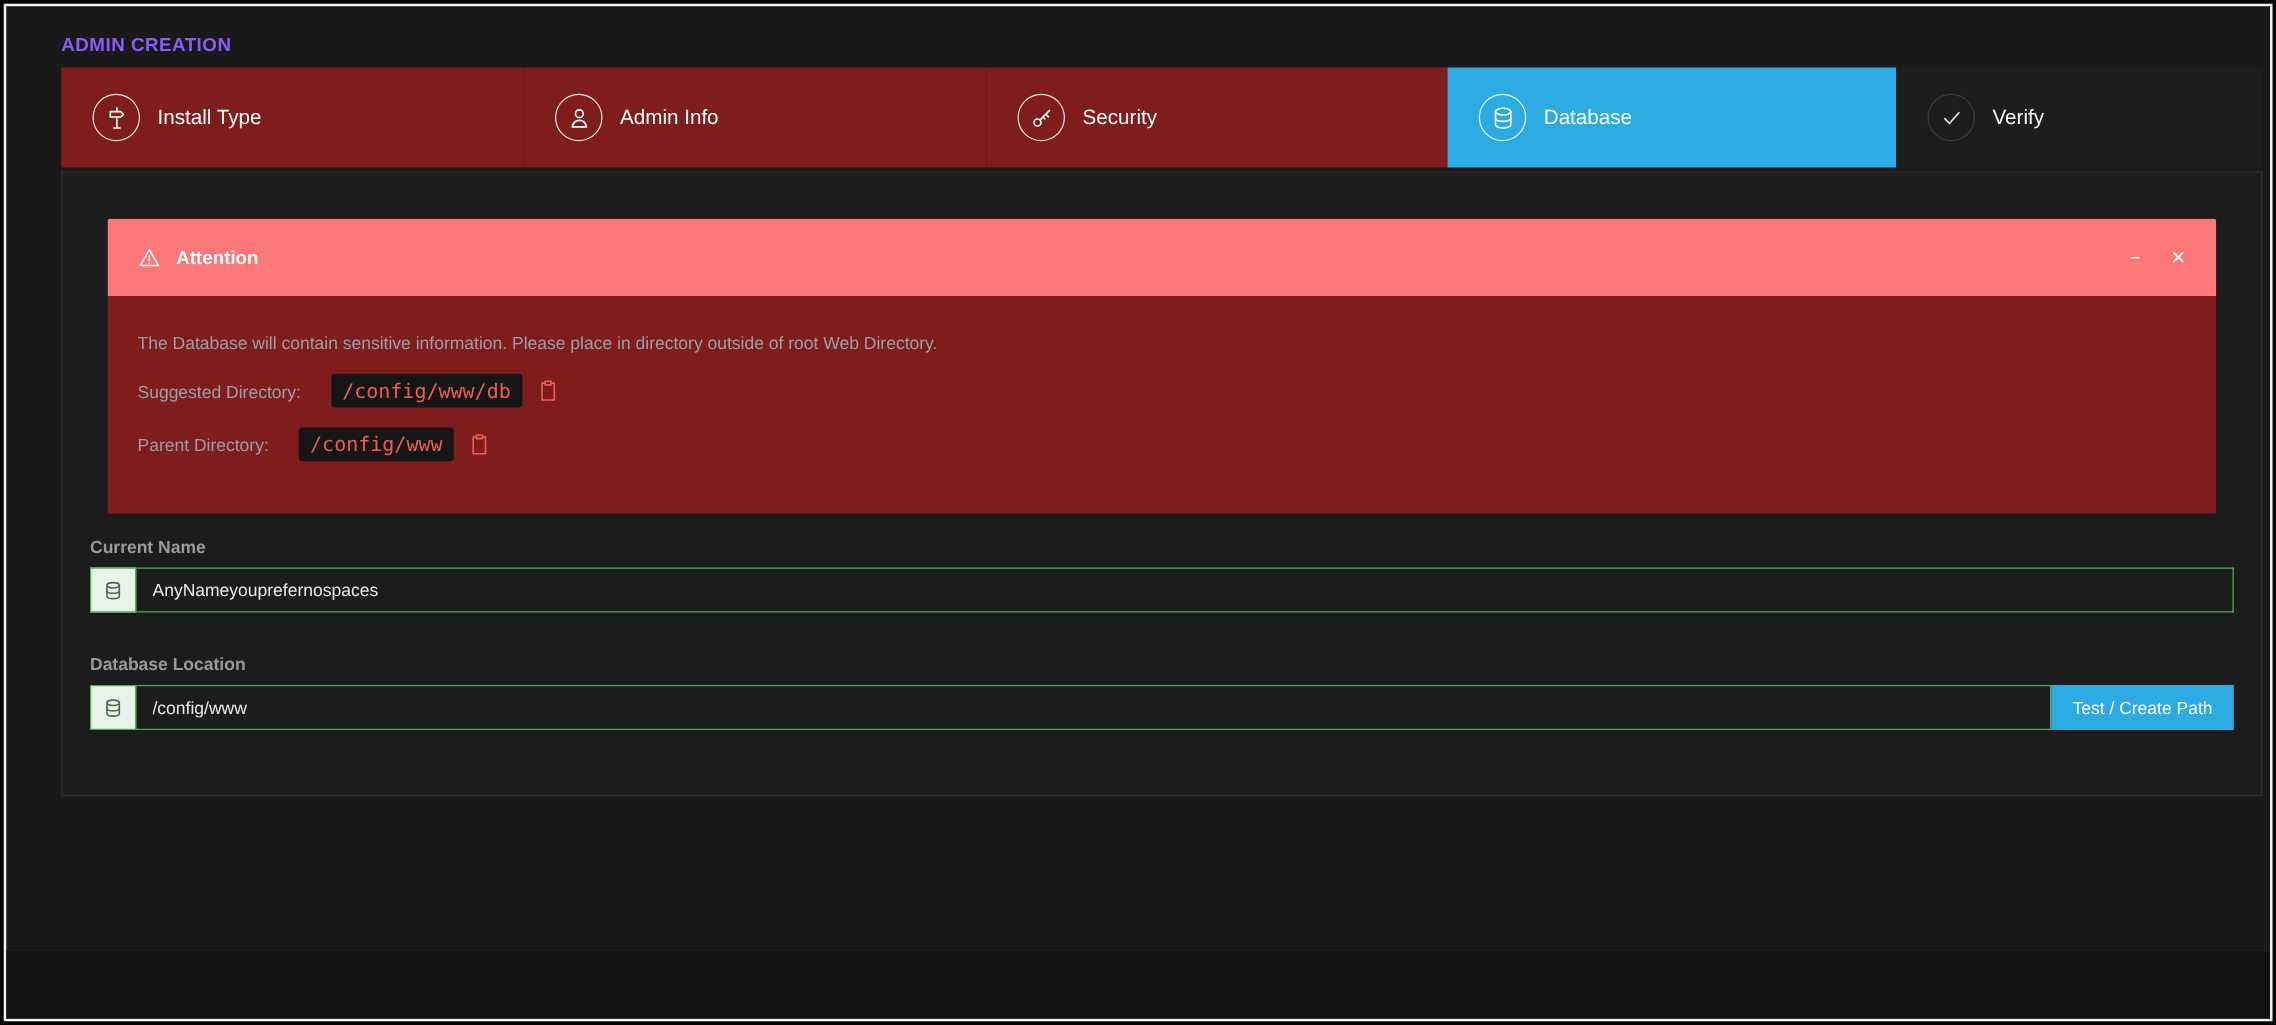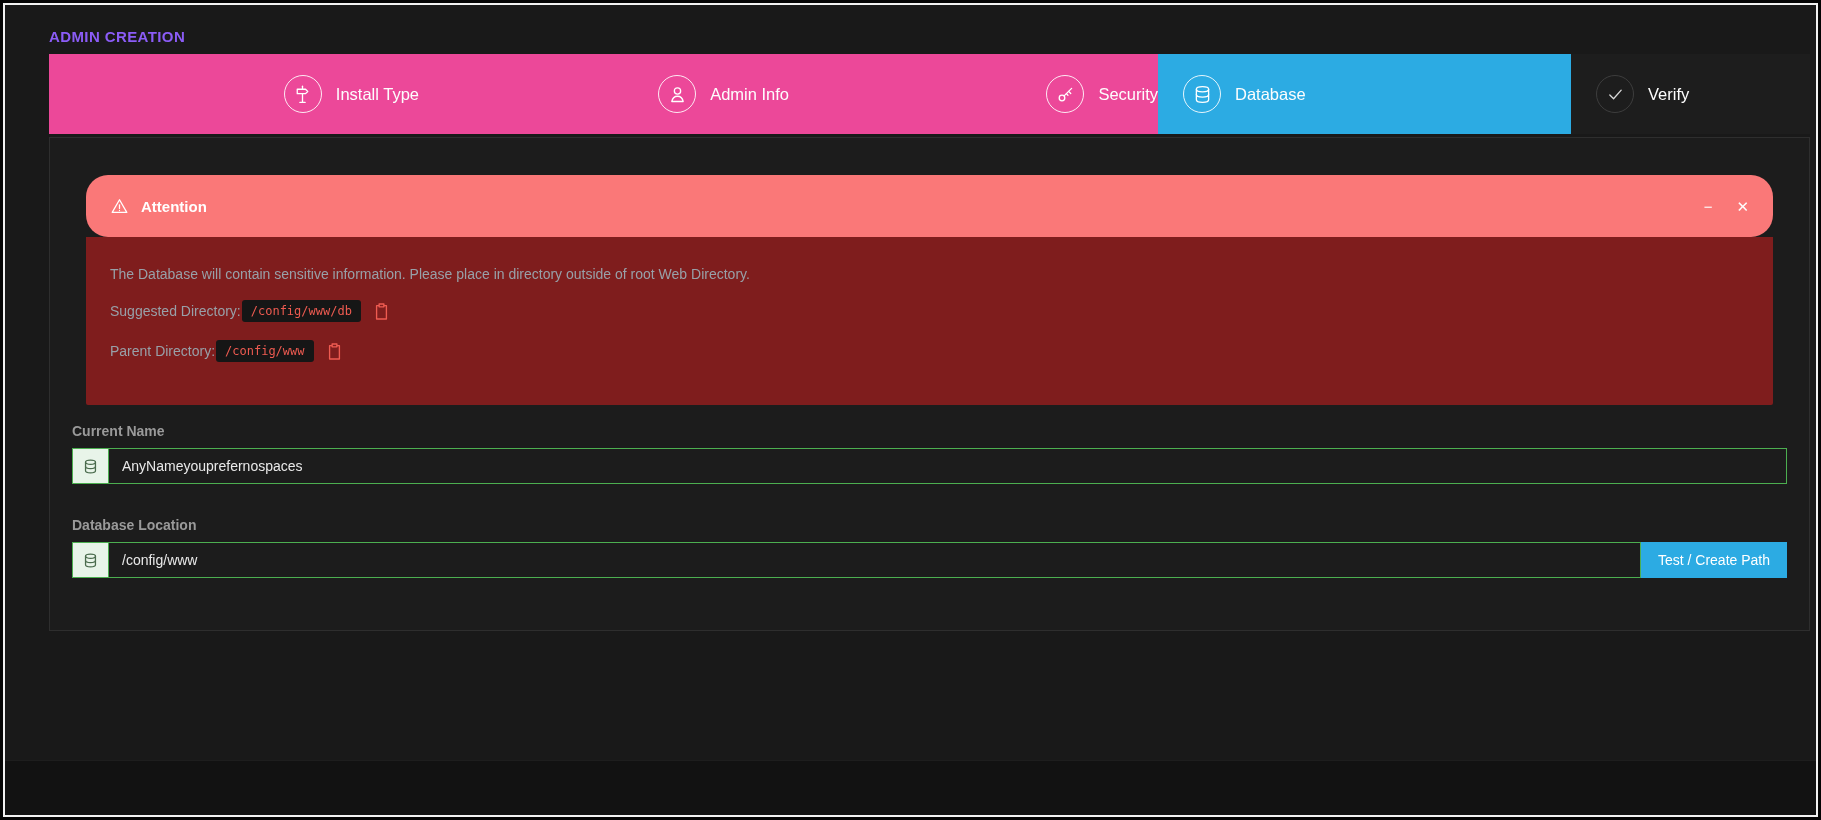--- a/index.html
+++ b/index.html
@@ -12,44 +12,44 @@
   .bottom-strip { position:absolute; left:0; right:0; bottom:0; height:55px; background:#121212; border-top:1px solid #1e1e1e; }
 
   .content { width:1761px; margin-left:44px; padding-top:23px; position:relative; }
   .page-title { color:#8b5cf6; font-size:15px; font-weight:bold; letter-spacing:.4px; height:18px; margin-bottom:8px; }
 
   
   .steps { display:flex; height:80px; width:1761px; }
   .step { display:flex; align-items:center; gap:14px; padding-left:25px; cursor:pointer; }
   .step-1,.step-2 { width:370px; }
   .step-3 { width:369px; }
-  .step-4 { width:413px; }
+  .step-4 { width:359px; }
   .step-5 { flex:1; }
-  .step.done   { background:#ec4899;justify-content:flex-end; }
+  .step.done   { background:#7f1d1d; }
   .step.active { background:#2cabe3; }
   .step.todo   { background:#1d1d1d; }
   .step-circle { width:38px; height:38px; border-radius:50%; border:1px solid rgba(255,255,255,.88);
                  display:flex; align-items:center; justify-content:center; flex:none; color:#fff; }
   .step.todo .step-circle { border-color:#3d3d3d; color:#d9d9d9; }
   .step-label { color:#fdfdfd; font-size:16.5px; }
 
   
   .card { margin-top:3px; width:1761px; border:1px solid #2e2e2e; background:#1c1c1c; padding:23px 22px 52px; }
 
   
   .alert { margin:14px; border-radius:2px; overflow:hidden; }
-  .alert-head { height:62px; background:#fa7878; display:flex; align-items:center; padding:1px 24px; color:#fff;border-radius:22px; }
+  .alert-head { height:62px; background:#fa7878; display:flex; align-items:center; padding:1px 24px; color:#fff; }
   .alert-title { font-size:15px; font-weight:bold; margin-left:12px; }
   .alert-actions { margin-left:auto; display:flex; align-items:center; gap:24px; }
   .alert-actions span { cursor:pointer; font-size:15px; line-height:1; color:#fdfdfd; }
   .alert-body { background:#7f1d1d; padding:28px 24px 42px; color:#98a0a8; font-size:14px; }
   .alert-msg { line-height:18px; margin-bottom:13px; }
   .dir-row { display:flex; align-items:center; margin-top:16px; min-height:24px; }
-  .dir-path { font-family:"DejaVu Sans Mono", monospace; font-size:12px; color:#ef5b51;
-              background:#161616; padding:4px 9px; border-radius:3px; margin-left:1px; white-space:nowrap; }
+  .dir-path { font-family:"DejaVu Sans Mono", monospace; font-size:16px; color:#ef5b51;
+              background:#161616; padding:4px 9px; border-radius:3px; margin-left:24px; white-space:nowrap; }
   .copy-icon { color:#ef5b51; margin-left:11px; display:inline-flex; cursor:pointer; }
 
   
   .field-label { color:#9a9a9a; font-size:14px; font-weight:bold; margin:18px 0 9px; }
   .field-label.second { margin-top:33px; }
   .input-row { display:flex; height:36px; width:100%; }
   .prefix { width:37px; flex:none; background:#e8f4e9; border:1px solid #4caf50; border-right:1px solid #4caf50;
             display:flex; align-items:center; justify-content:center; color:#4a6b4d; }
   .text-input { flex:1; min-width:0; background:transparent; border:1px solid #4caf50; border-left:none;
                 color:#e9e9e9; font-size:14px; padding:0 13px; outline:none; font-family:"Liberation Sans",sans-serif; }

